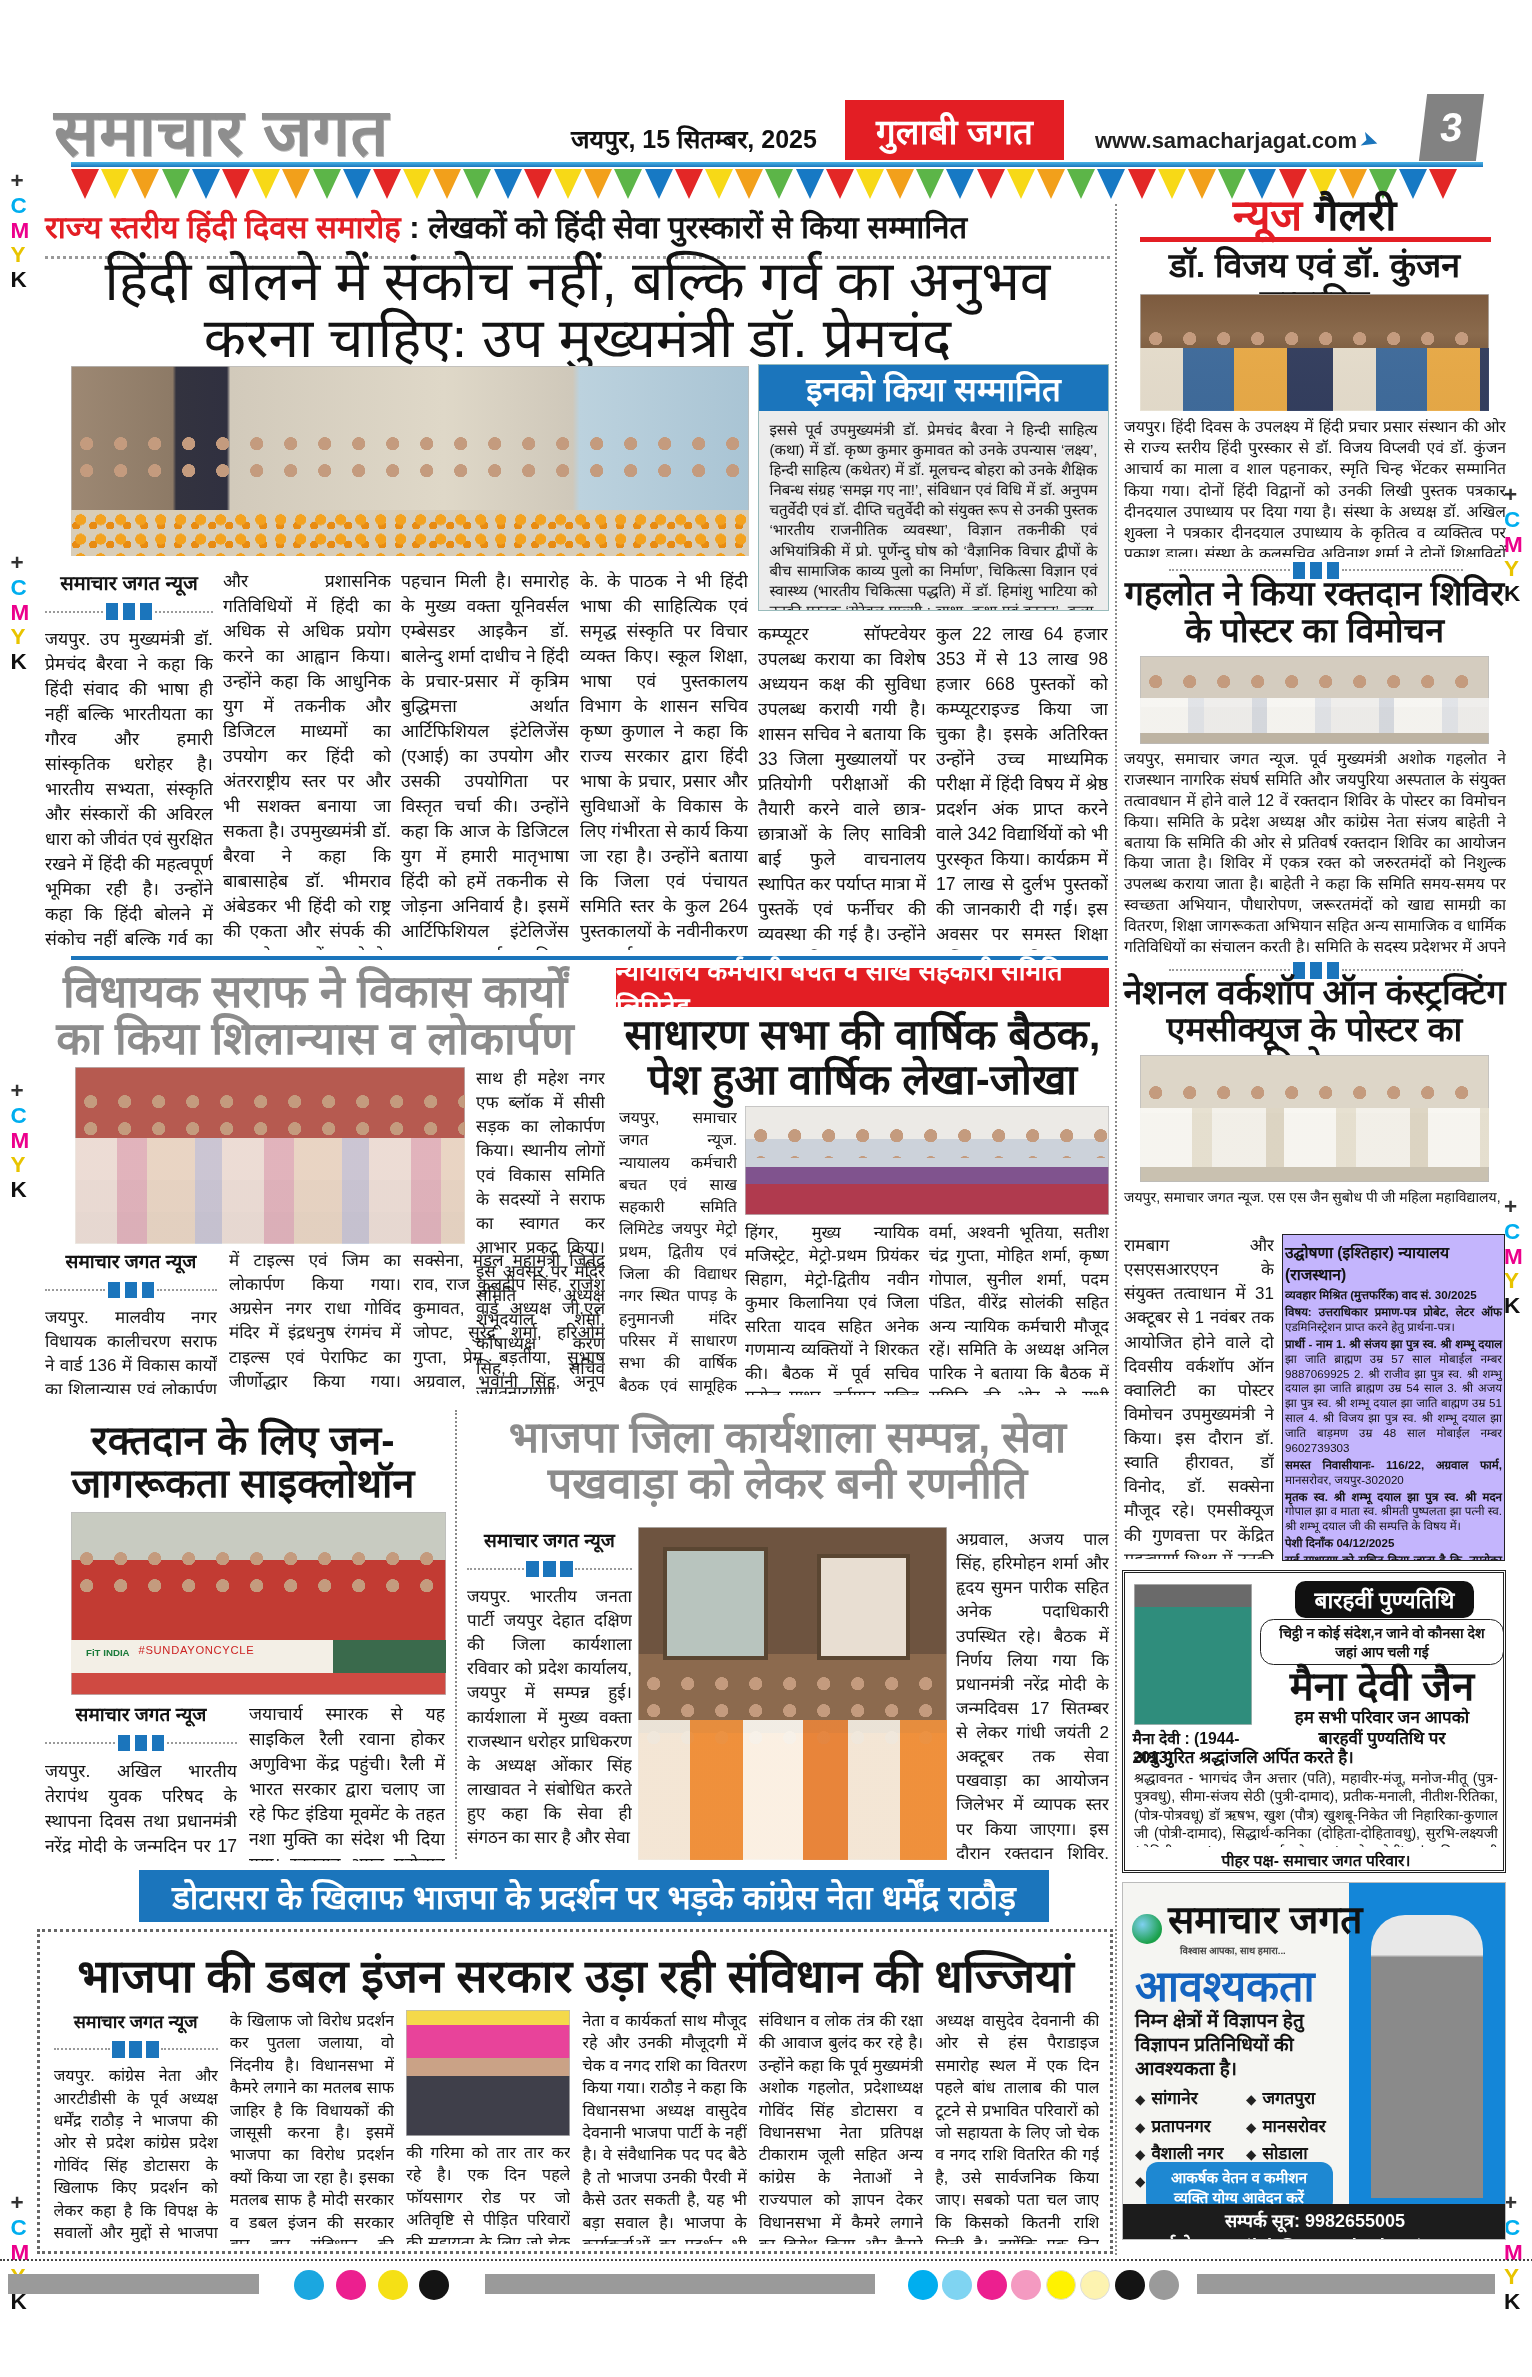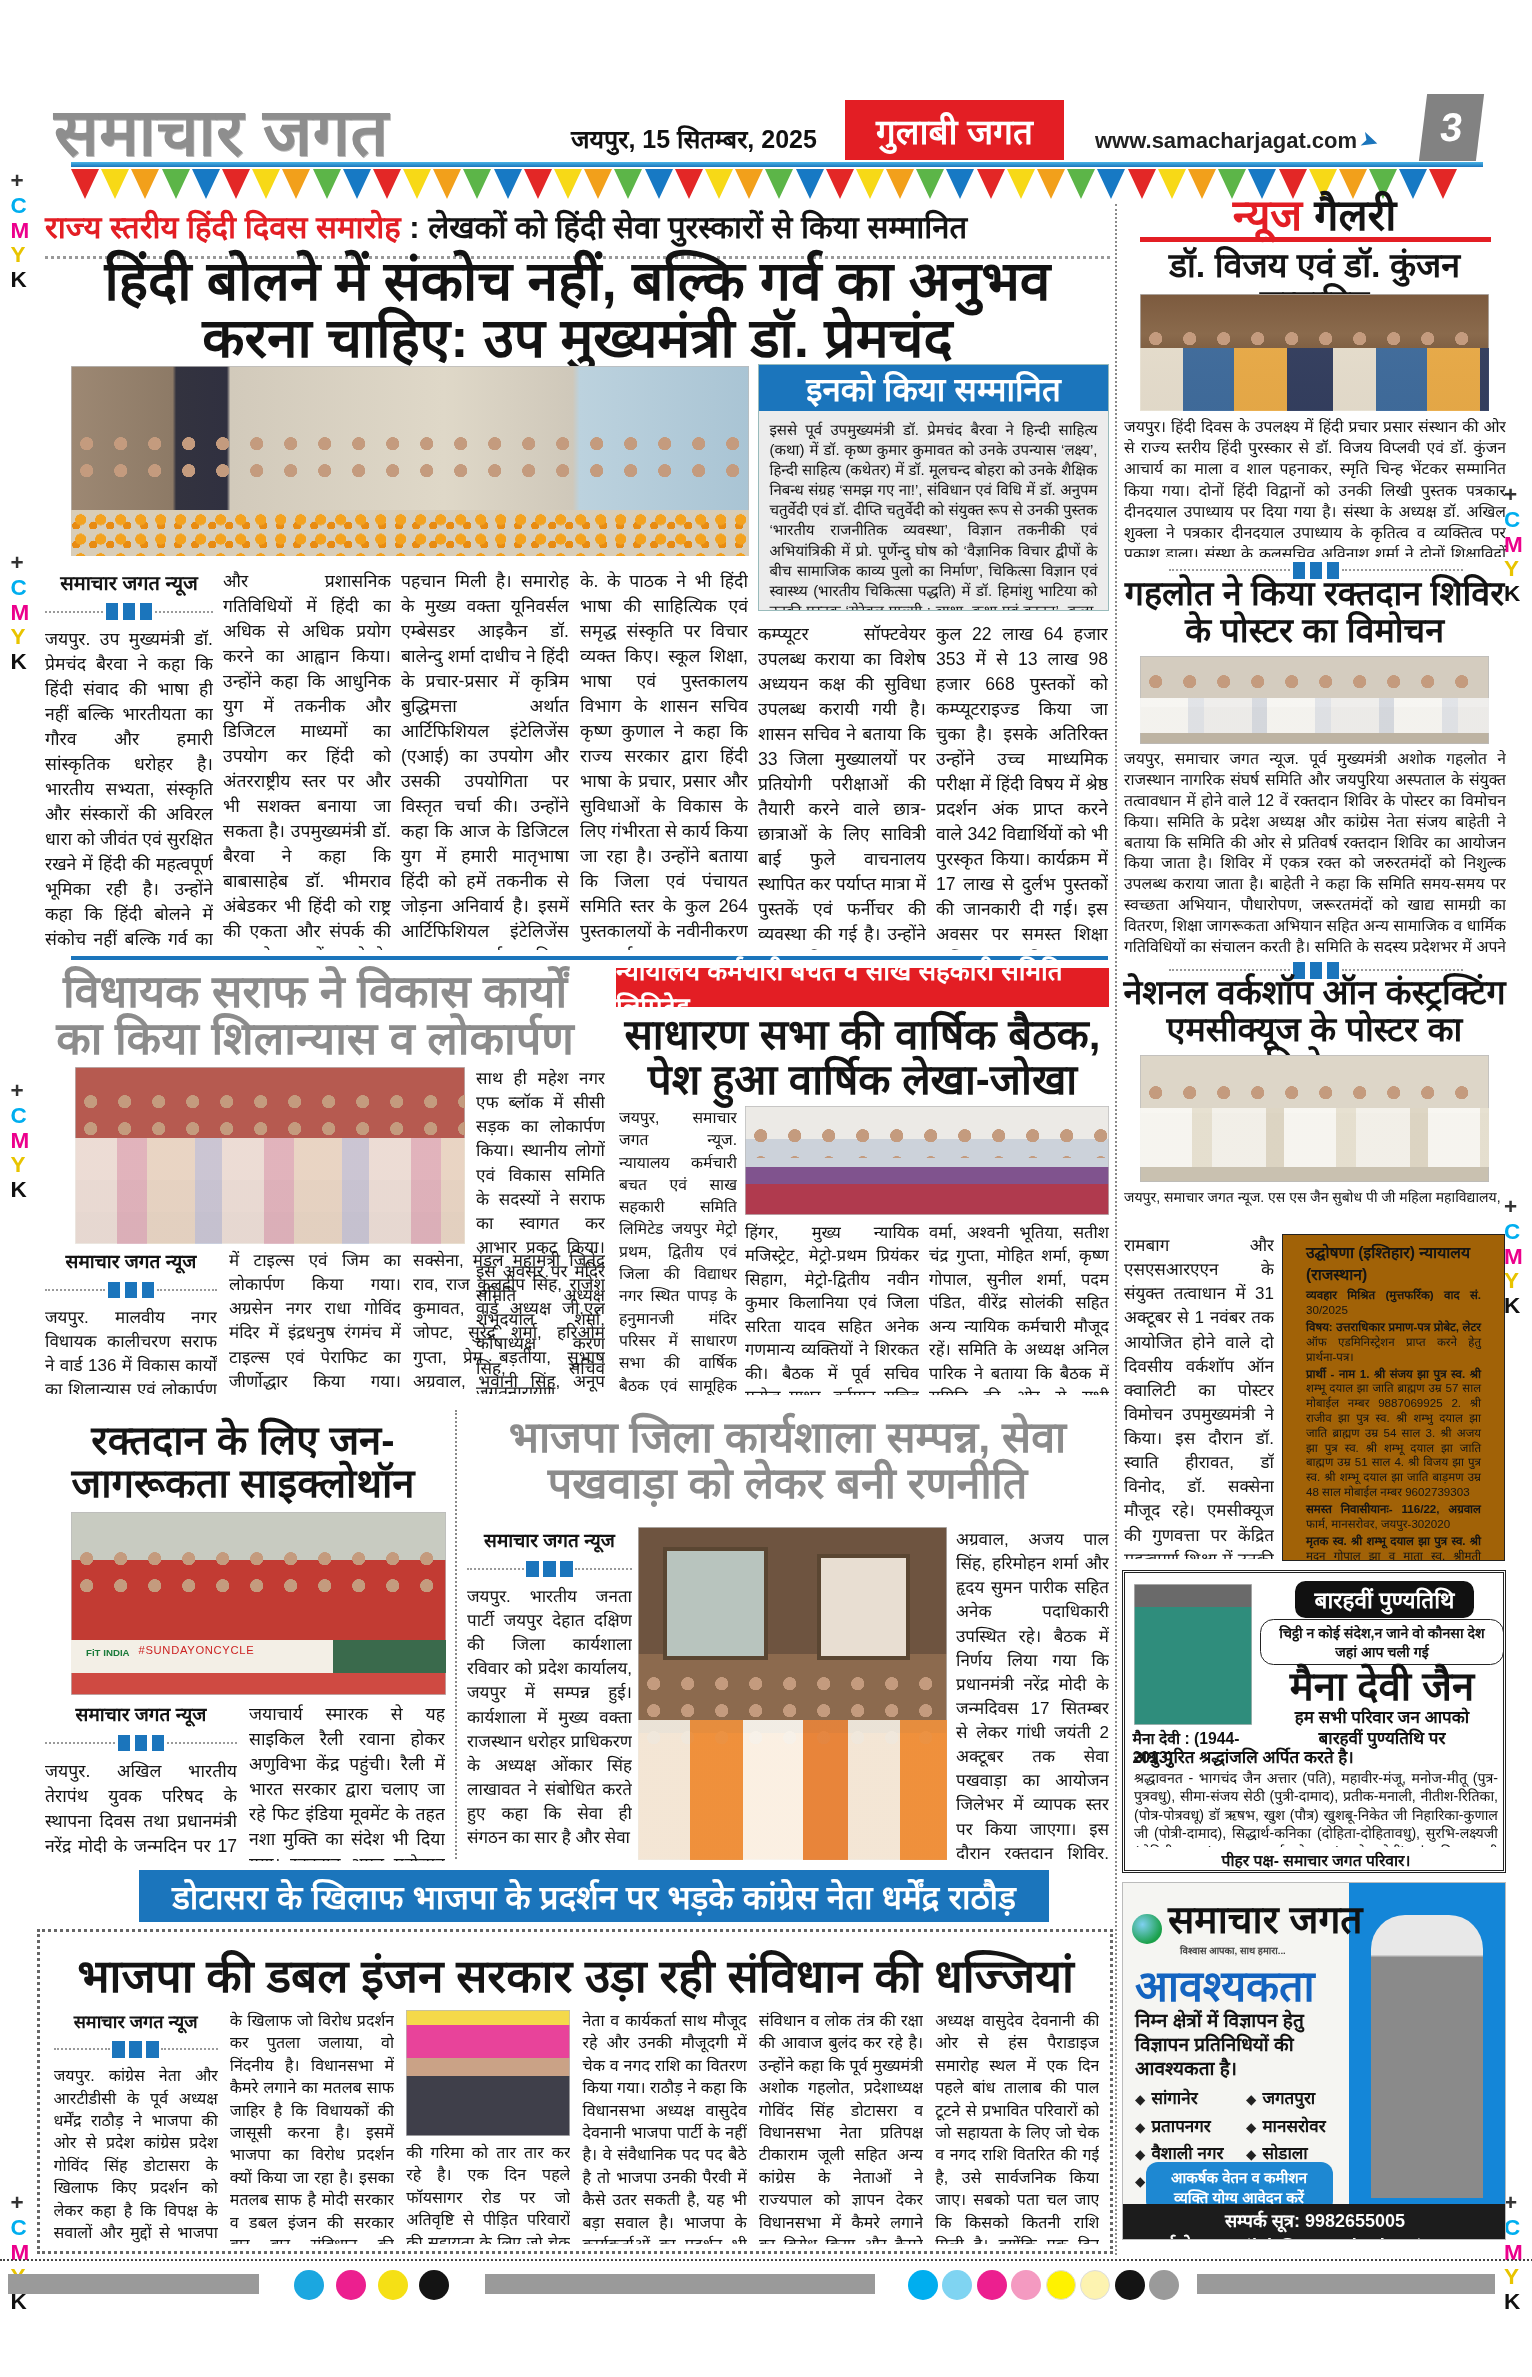--- a/index.html
+++ b/index.html
@@ -14,21 +14,21 @@
 .edition-badge{background:#e31e24;color:#fff;font-size:35px;font-weight:800;display:flex;align-items:center;justify-content:center}
 .website{font-size:22px;font-weight:800;color:#222}
 .cursor-ic{display:inline-block;color:#1b75bc;font-size:22.5px;transform:rotate(18deg);margin-left:3px}
 .page-num{background:#828282;color:#fff;font-size:40px;font-weight:800;display:flex;align-items:center;justify-content:center;transform:skewX(-7deg)}
 .mast-line{background:linear-gradient(180deg,#49b4e6,#1b75bc)}
 #bunting{display:flex;gap:2.2px;overflow:hidden}
 #bunting span{width:0;height:0;border-left:14.2px solid transparent;border-right:14.2px solid transparent;border-top:30px solid #e32726;flex:0 0 auto}
 
 .kicker{font-size:31px;font-weight:800;border-bottom:3px dotted #999;padding-bottom:9px}
 .kicker .red{color:#e31e24}
-.h-lead{font-size:55px;line-height:1.04;font-weight:700;color:#131313}
+.h-lead{font-size:55px;line-height:1.04;font-weight:400;color:#131313}
 .h-gray{color:#8c8c8c;font-weight:800}
 .h-black{color:#151515;font-weight:800}
 .col{position:absolute;font-size:17.6px;line-height:1.42;text-align:justify;overflow:hidden;word-break:break-word}
 .byline{font-weight:800;font-size:20px;text-align:center;white-space:nowrap}
 .sq-div{display:flex;align-items:center;margin:6px 0 7.5px}
 .sq-div i{flex:1;border-top:2.2px dotted #9a9a9a}
 .sq-div b{width:12.7px;height:16.5px;background:#1b75bc;margin:0 2.2px;flex:0 0 auto}
 .rule-blue{background:#1b75bc}
 .red-bar{background:#e31e24;color:#fff;font-weight:800;display:flex;align-items:center;justify-content:center}
 .blue-banner{background:#1b75bc;color:#fff;font-weight:800;display:flex;align-items:center;justify-content:center}
@@ -36,21 +36,21 @@
 .vdiv{border-left:2.2px dotted #888}
 
 .info-box{border:0.7px solid #9bb;background:#ececec}
 .info-box .hd{background:#1b75bc;color:#fff;font-size:33px;font-weight:800;height:46px;display:flex;align-items:center;justify-content:center}
 .info-box .bd{padding:9px 10.5px;font-size:15px;line-height:1.34;text-align:justify;overflow:hidden;height:calc(100% - 46px)}
 
 .gal-title{font-size:43px;font-weight:800}
 .gal-title .red{color:#e31e24}
 .gal-head{font-size:34px;line-height:1.08;font-weight:800}
 
-.legal{border:1.5px solid #222;padding:6px 23px;overflow:hidden;background:#a16207}
+.legal{border:1.5px solid #222;padding:6px 2px;overflow:hidden;background:#c4b5fd}
 .legal-title{font-size:15.7px;font-weight:800;margin-bottom:3px}
 .legal-line{font-size:11.6px;line-height:1.28;text-align:justify;margin-bottom:2.2px}
 .legal-line:first-line{font-weight:bold}
 
 .obit{border:3px double #222;background:#fff;padding:7px}
 .obit-banner{background:#111;color:#fff;border-radius:10.5px;font-size:22.5px;font-weight:800;padding:3px 19.5px;display:inline-block}
 .obit-quote{border:1.5px solid #222;border-radius:13.5px;font-size:14.2px;font-weight:800;padding:3px 7.5px;display:inline-block}
 .obit-name{font-size:40px;font-weight:800}
 .obit-line{font-size:17px;font-weight:700}
 .obit-caption{font-size:15.7px;font-weight:800}

